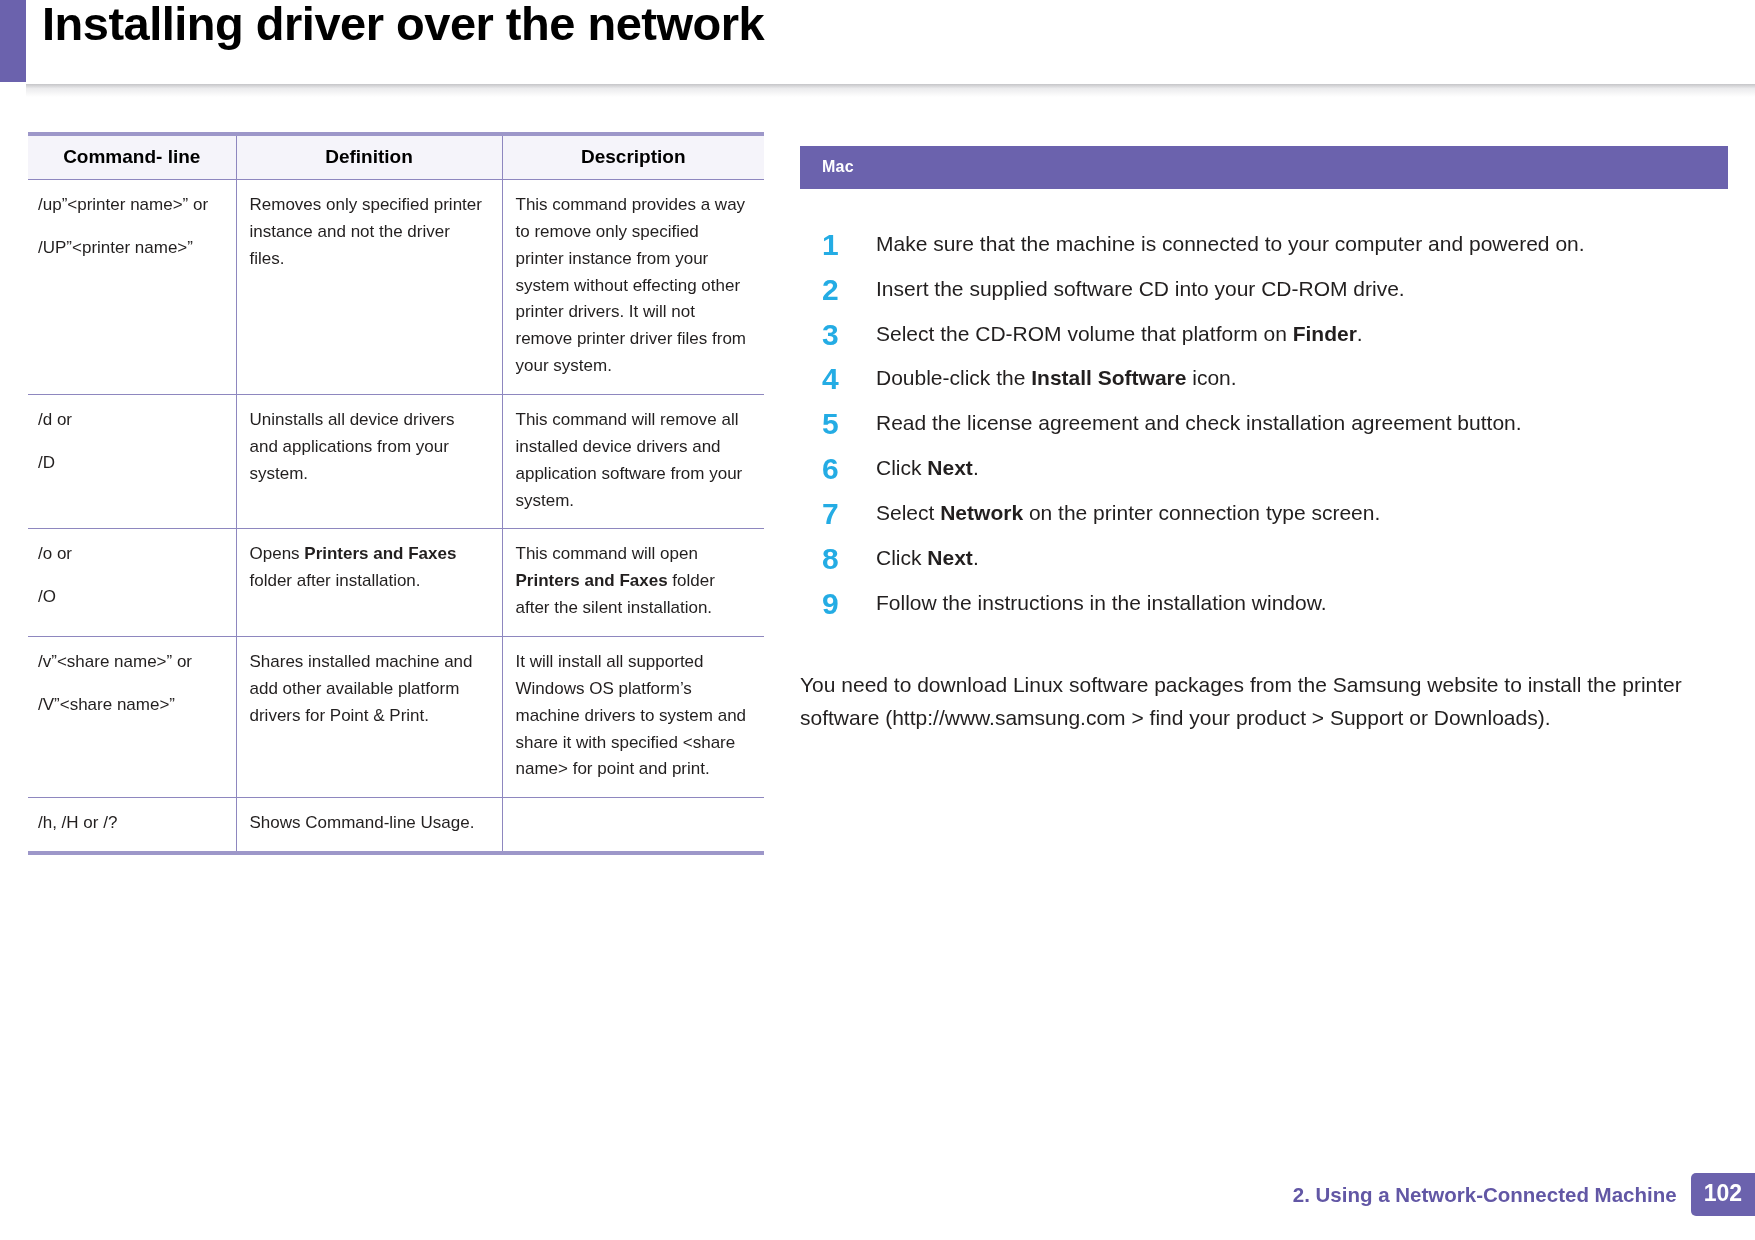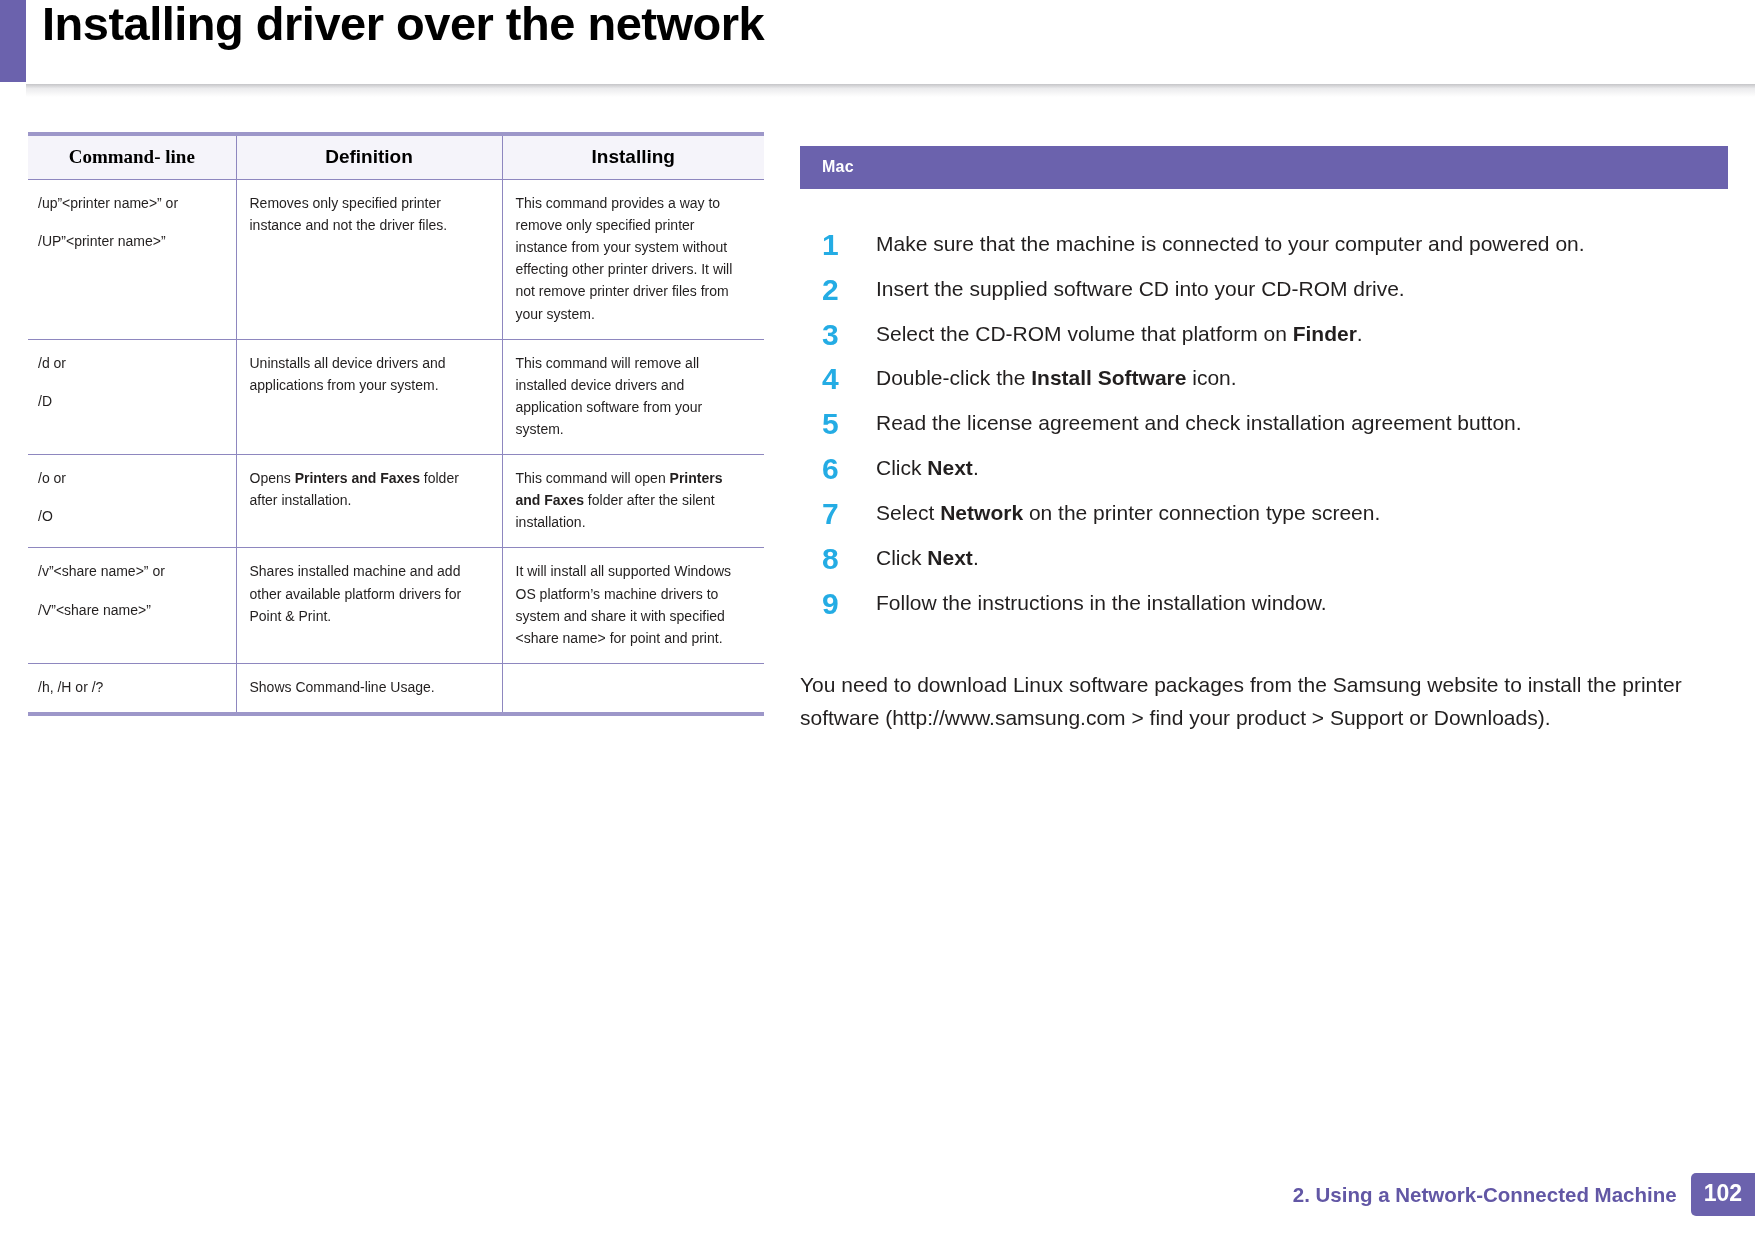--- a/index.html
+++ b/index.html
@@ -70,25 +70,25 @@
   table.cmd-table thead th {
     border-top: 4px solid #9d97c9;
     border-bottom: 1px solid #8e87bf;
     font-size: 19px;
     font-weight: bold;
     color: #000;
     padding: 10px 6px 11px 6px;
     text-align: center;
     vertical-align: middle;
   }
-  table.cmd-table thead th.c1 { border-right: 1px solid #8e87bf; font-family: Liberation Serif, serif; }
+  table.cmd-table thead th.c1 { border-right: 1px solid #8e87bf; }
   table.cmd-table thead th.c2 { border-right: 1px solid #8e87bf; }
   table.cmd-table tbody td {
     border-bottom: 1px solid #8e87bf;
-    font-size: 14px;
+    font-size: 17px;
     line-height: 1.58;
     color: #221f1f;
     padding: 12px 14px 14px 8px;
     vertical-align: top;
     word-wrap: break-word;
   }
   table.cmd-table tbody td.c1 { border-right: 1px solid #8e87bf; padding-left: 10px; }
   table.cmd-table tbody td.c2 { border-right: 1px solid #8e87bf; padding-left: 13px; }
   table.cmd-table tbody td.c3 { padding-left: 13px; }
   table.cmd-table tbody tr:last-child td {
@@ -181,21 +181,21 @@
   <div id="page-title">Installing driver over the network</div>
   <div id="header-shadow"></div>
 </div>
 
 <div id="col-left">
   <table class="cmd-table">
     <thead>
       <tr>
         <th class="c1" style="width:208px">Command- line</th>
         <th class="c2" style="width:266px">Definition</th>
-        <th class="c3" style="width:262px">Installing</th>
+        <th class="c3" style="width:262px">Description</th>
       </tr>
     </thead>
     <tbody id="table-body">
         <tr>
           <td class="c1">
             <span class="ln">/up”&lt;printer name&gt;” or</span>
             <span class="gap"></span>
             <span class="ln">/UP”&lt;printer name&gt;”</span>
           </td>
           <td class="c2">Removes only specified printer instance and not the driver files.</td>

